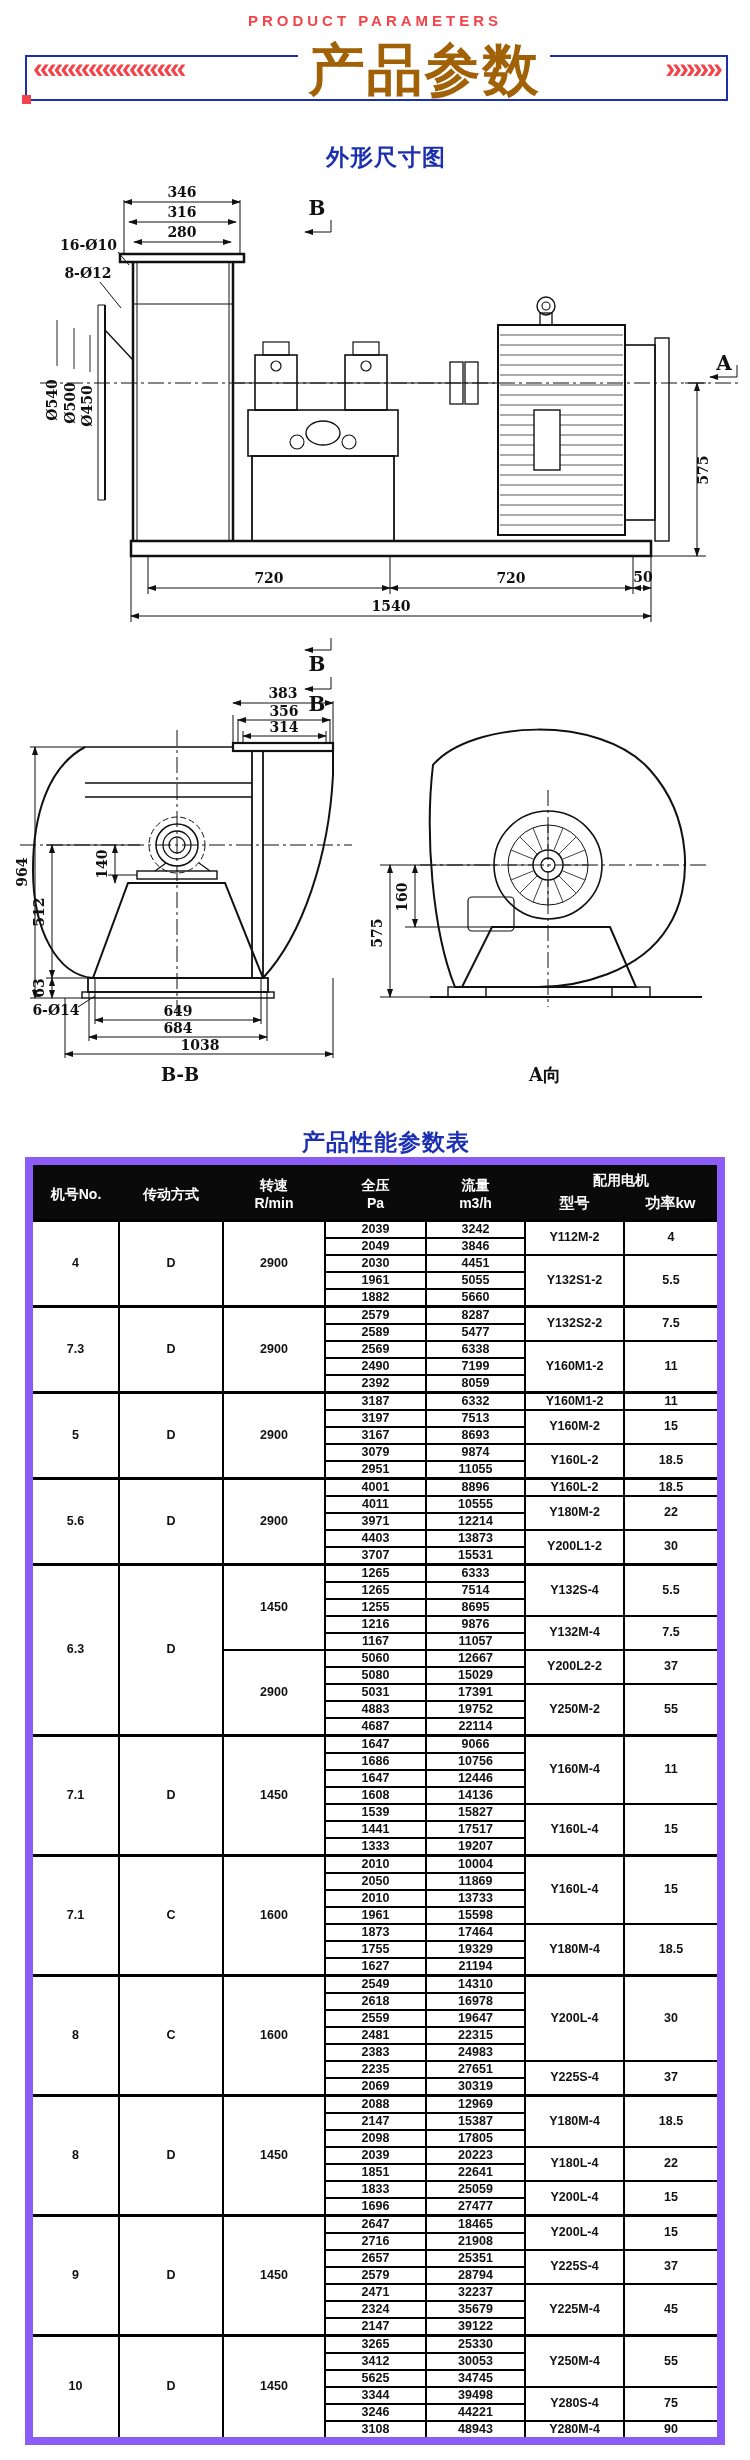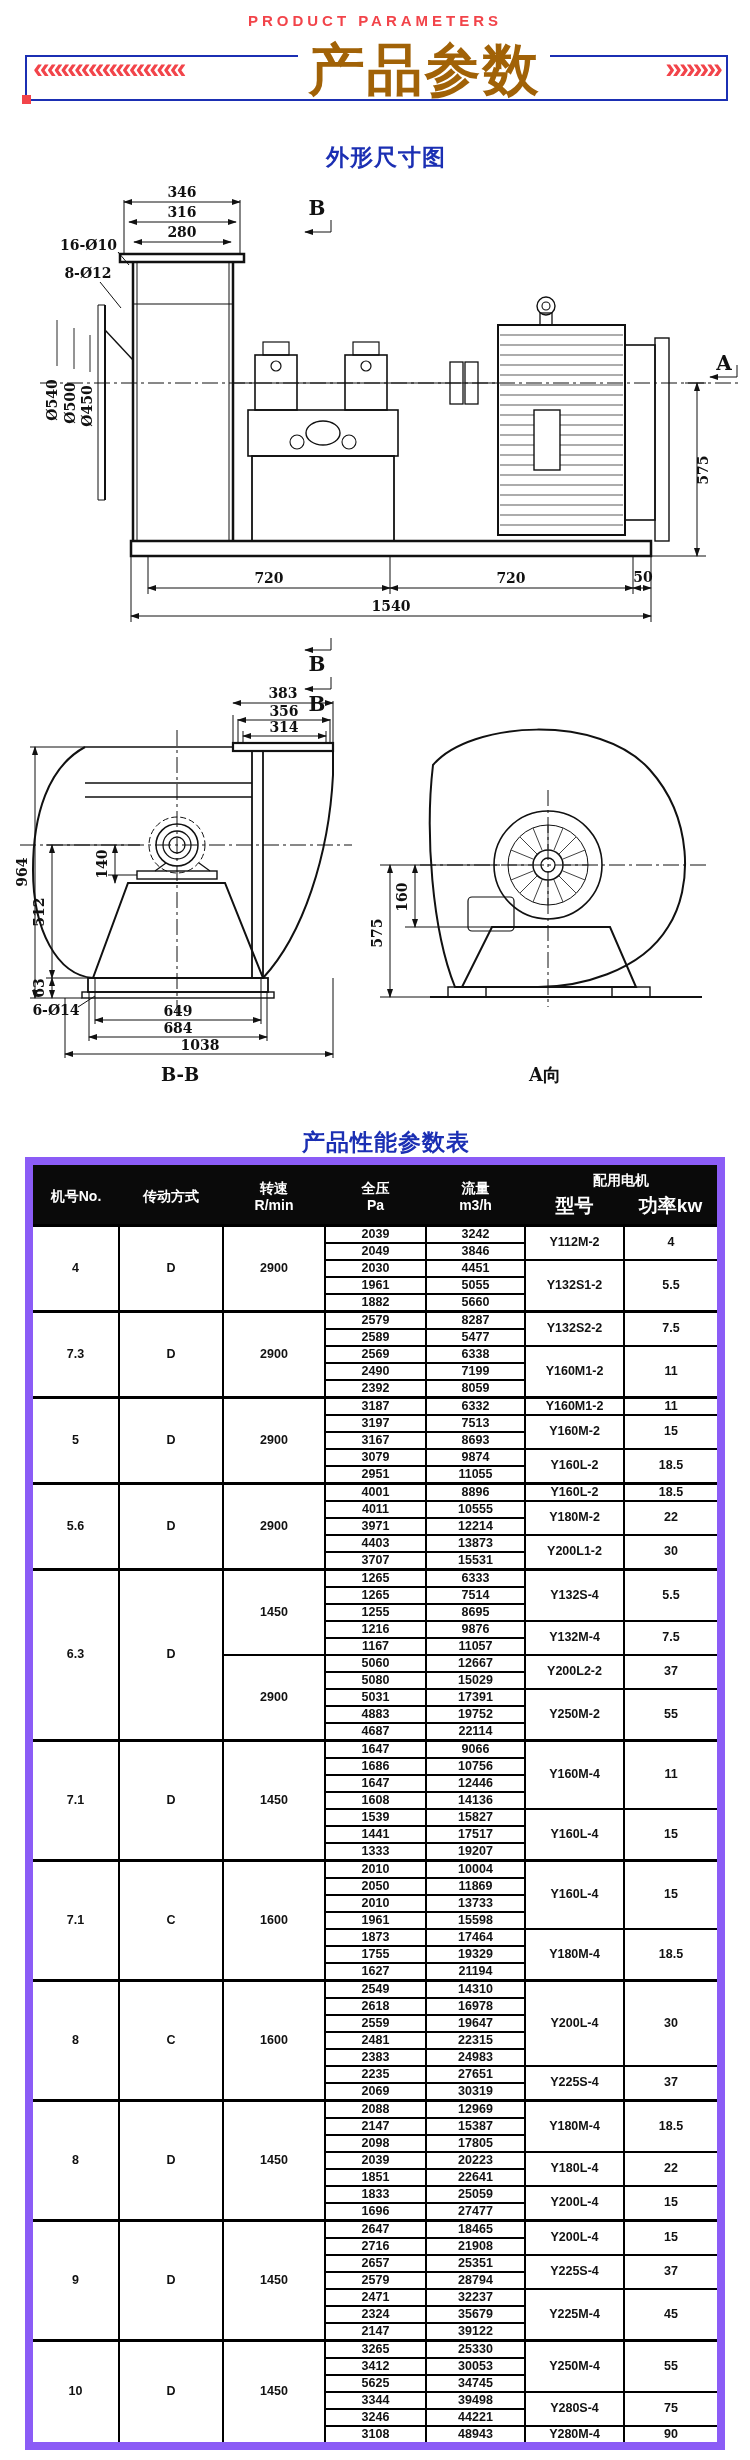--- a/index.html
+++ b/index.html
@@ -30,21 +30,21 @@
   .dtxt{font-size:14px;}
   .mk{font-size:20px;}
   .cap{font-size:18px;}
 
   
   table.perf{border-collapse:collapse;width:700px;margin:6px auto 10px auto;
     border:8px solid #8b5cf6;table-layout:fixed;}
   table.perf thead th{background:#0a0a0a;color:#fff;font-weight:bold;
     font-size:14px;padding:2px 0;border:none;line-height:1.25;}
   table.perf thead tr.h1 th{padding-top:7px;}
-  table.perf thead tr.h2 th{padding-bottom:7px;font-size:19px;}
+  table.perf thead tr.h2 th{padding-bottom:7px;font-size:15px;}
   table.perf td{border:2px solid #000;text-align:center;vertical-align:middle;
     font-size:12.5px;font-weight:bold;height:15px;padding:0;line-height:1.1;}
   table.perf tr.gstart td{border-top:3px solid #000;}
   col.c1{width:90px}col.c2{width:104px}col.c3{width:102px}
   col.c4{width:101px}col.c5{width:99px}col.c6{width:99px}col.c7{width:97px}
 </style>
 </head>
 <body>
 
 <div class="page">

